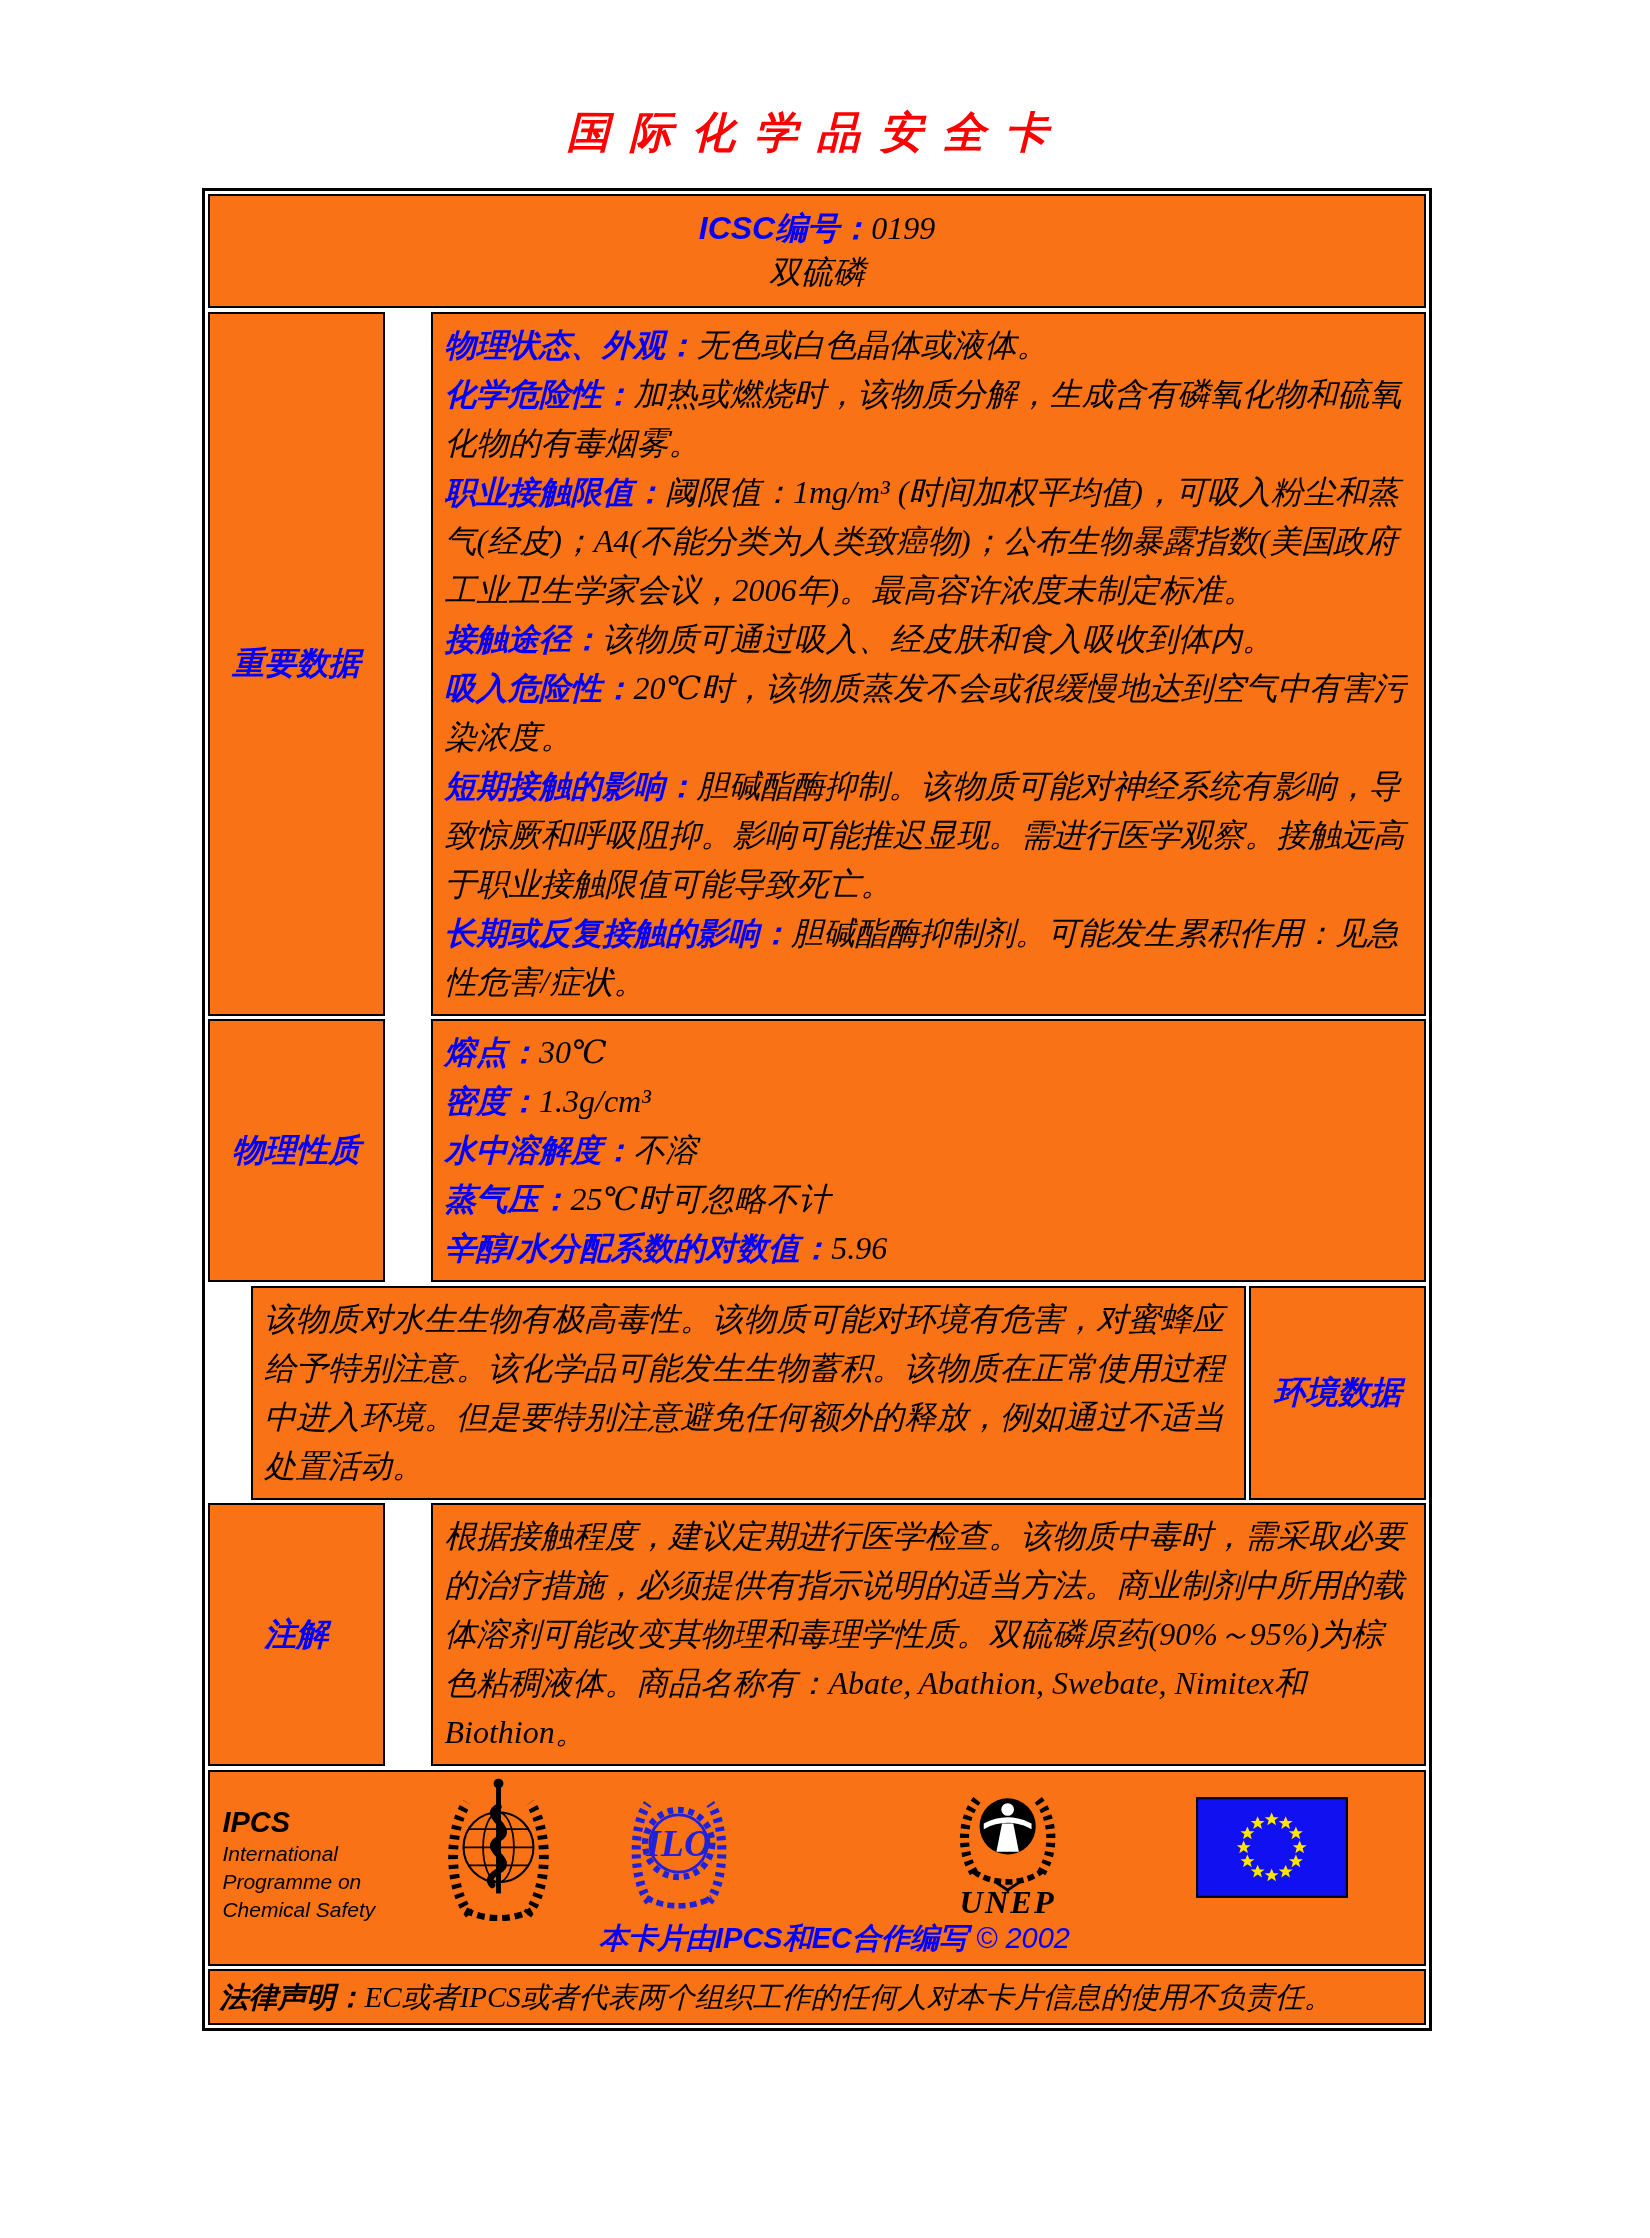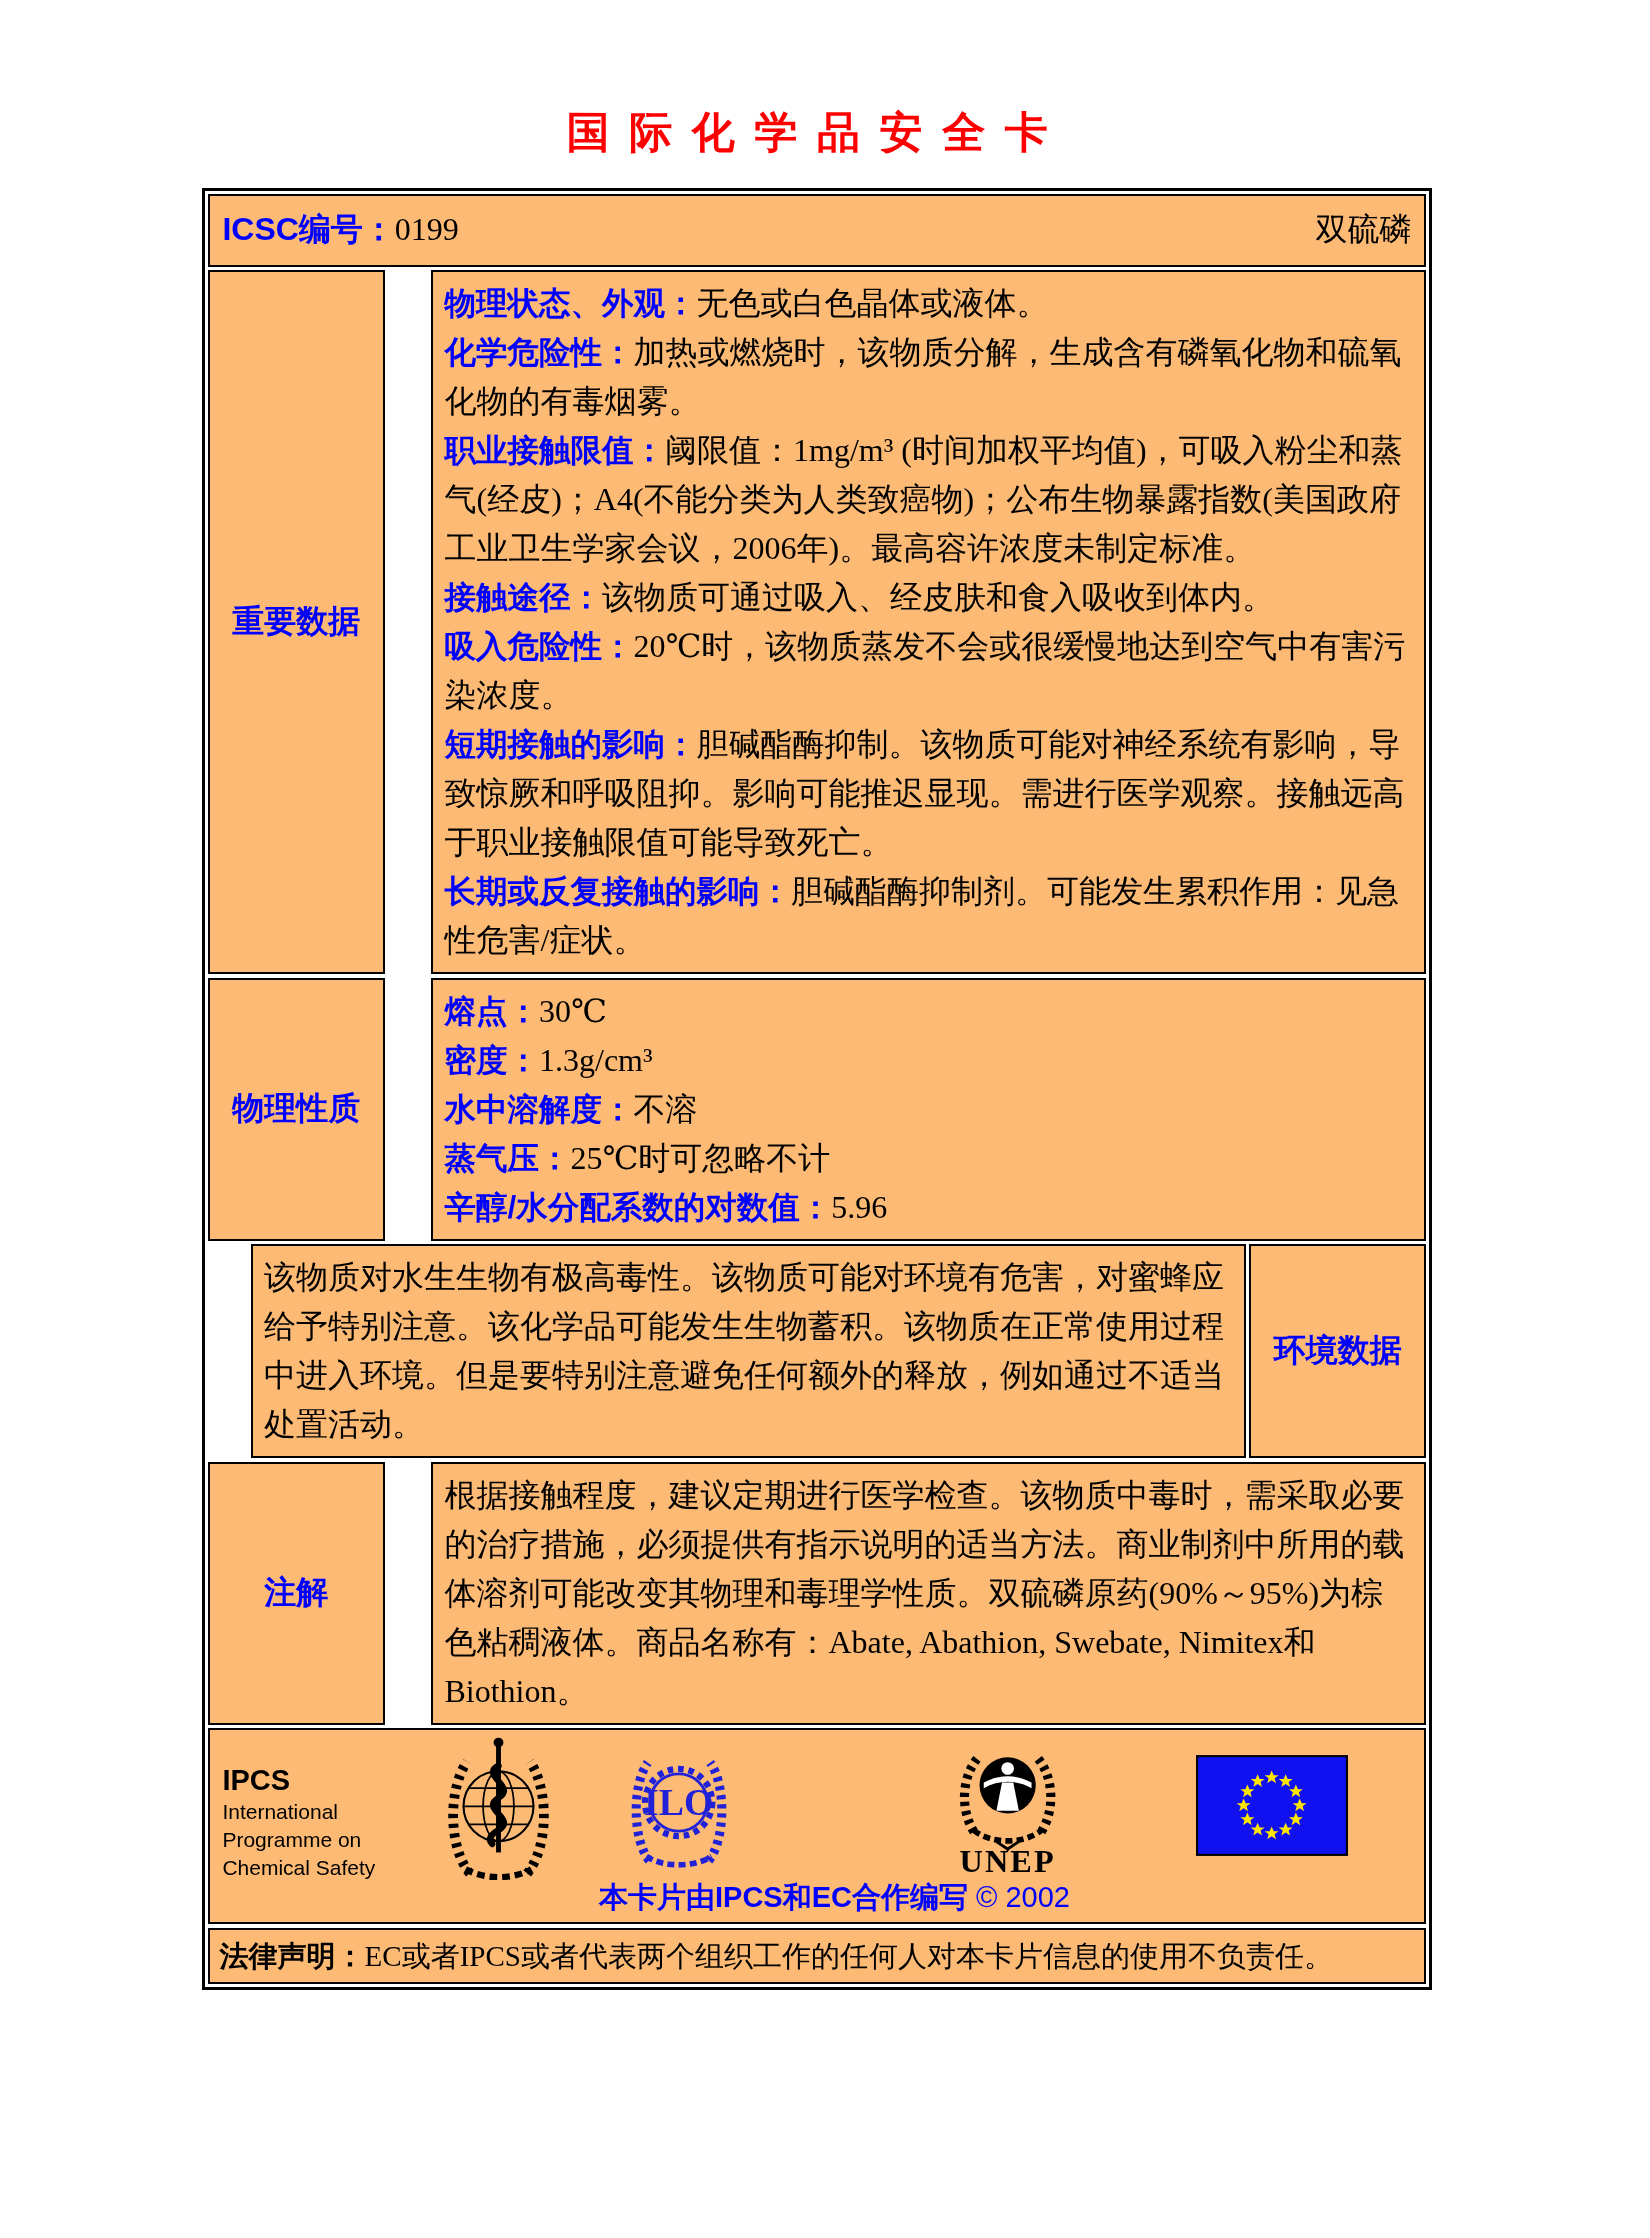--- a/index.html
+++ b/index.html
@@ -4,37 +4,38 @@
 <style>
   * { box-sizing: border-box; }
   html,body { margin:0; padding:0; background:#ffffff; }
   .page {
     position: relative;
     width: 1464px; height: 2239px;
     background: #ffffff;
     font-family: "Liberation Serif", "DejaVu Serif", serif;
     color:#000;
     overflow: hidden;
+    font-style: italic;
   }
   .doc-title {
     position: absolute; top: 104px; left: 202px; width: 1230px;
     text-align: center;
     font-size: 43px; font-weight: bold; letter-spacing: 19.6px;
     color: #fd0000;
     font-family: "Liberation Serif", "DejaVu Serif", serif;
     white-space: nowrap;
   }
   .card {
     position: absolute; top: 188px; left: 202px; width: 1230px;
     border: 3.5px solid #000; background:#fff;
     padding: 2.8px;
     display: flex; flex-direction: column; gap: 3.5px;
   }
   .row { display: flex; gap: 3.5px; }
-  .cell { border: 2.1px solid #000; background:#fdba74; }
+  .cell { border: 2.1px solid #000; background:#f97316;flex-direction:column; }
   .header-cell {
     flex: 1; display: flex; justify-content: space-between; align-items: center;
     padding: 11.2px 12.6px; font-size: 32px; min-height: 73px;
   }
   .lbl, .sec-label {
     color:#0000fd; font-weight: bold;
     font-family: "Liberation Sans", "DejaVu Sans", sans-serif;
   }
   .label-cell {
     flex: 0 0 177px;

